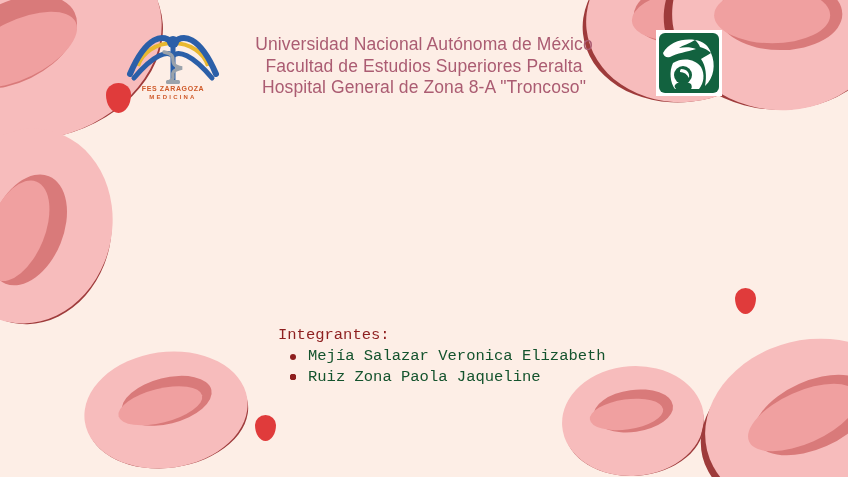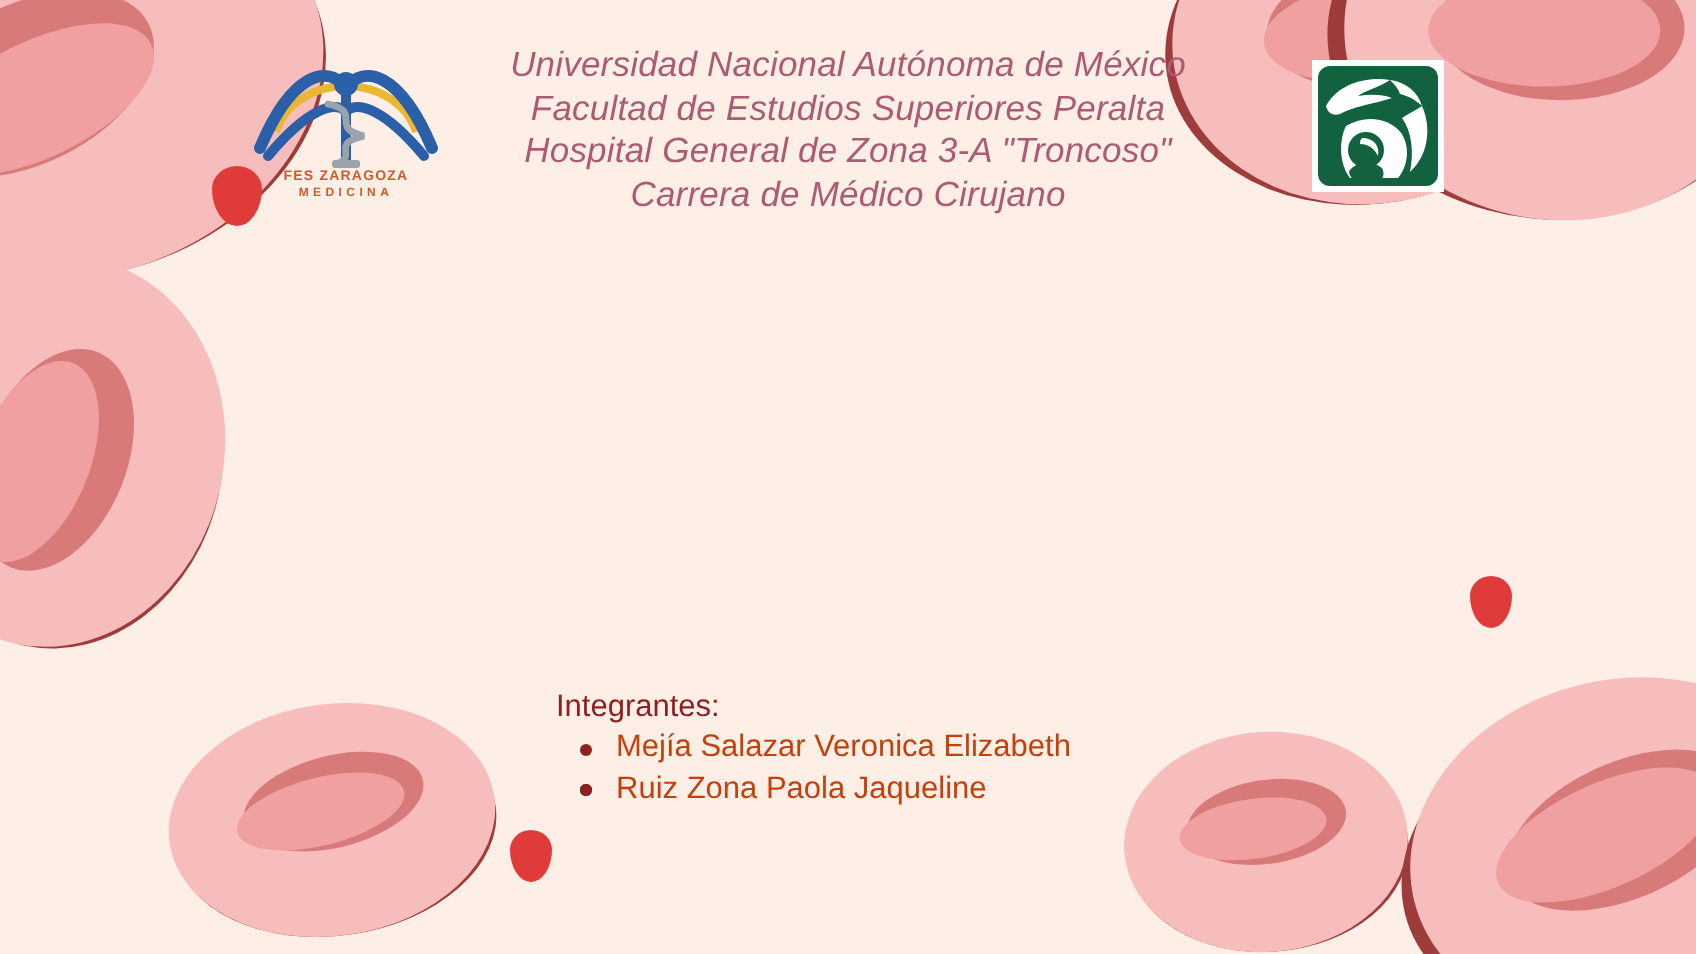--- a/index.html
+++ b/index.html
@@ -53,25 +53,24 @@
     background: #e03b3b;
     border-radius: 50% 50% 50% 50% / 62% 62% 38% 38%;
     transform: rotate(180deg);
     pointer-events: none;
   }
 
   
   .header-block {
     position: absolute;
     left: 222px;
-    top: 22px;
+    top: 34px;
     width: 404px;
     text-align: center;
     z-index: 6;
-    font-style: italic;
   }
   .header-line {
     color: #ab5c72;
     font-size: 17.5px;
     line-height: 21.5px;
     letter-spacing: 0.1px;
     white-space: nowrap;
   }
 
   
@@ -146,36 +145,37 @@
     line-height: 86px;
     z-index: 6;
     font-family: "Liberation Sans", sans-serif;
   }
   .title span { letter-spacing: -1px; }
 
   
   .integrantes {
     position: absolute;
     left: 278px;
-    top: 344px;
+    top: 326px;
     z-index: 6;
+    font-family: Liberation Mono, monospace;
   }
   .integrantes-label {
     color: #8e1f1f;
     font-size: 15.5px;
     line-height: 19px;
     font-weight: normal;
   }
   .member-list {
     margin: 1px 0 0 0;
     padding: 0 0 0 30px;
     list-style: none;
   }
   .member-item {
-    color: #c2410c;
+    color: #14532d;
     font-size: 15.5px;
     line-height: 20.5px;
     position: relative;
     white-space: nowrap;
   }
   .member-item .bullet {
     position: absolute;
     left: -18px;
     top: 7.5px;
     width: 6px;
@@ -280,22 +280,21 @@
 
           <path d="M16 52 C19 48 27 47 32 51 C33 53 33 55 32 56 L17 56 C16 55 15 53 16 52 Z" fill="#12623f"></path>
         </svg>
       </div>
     </div>
   </div>
 
   <div class="header-block">
     <div class="header-line">Universidad Nacional Autónoma de México</div>
     <div class="header-line">Facultad de Estudios Superiores Peralta</div>
-    <div class="header-line">Hospital General de Zona 3-A "Troncoso"</div>
-    <div class="header-line">Carrera de Médico Cirujano</div>
+    <div class="header-line">Hospital General de Zona 8-A "Troncoso"</div>
   </div>
 
 
   <div class="integrantes">
     <div class="integrantes-label">Integrantes:</div>
     <ul class="member-list">
         <li class="member-item"><span class="bullet"></span><span>Mejía Salazar Veronica Elizabeth</span></li>
         <li class="member-item"><span class="bullet"></span></li>
         <li class="member-item"><span class="bullet"></span></li>
         <li class="member-item"><span class="bullet"></span><span>Ruiz Zona Paola Jaqueline</span></li>

